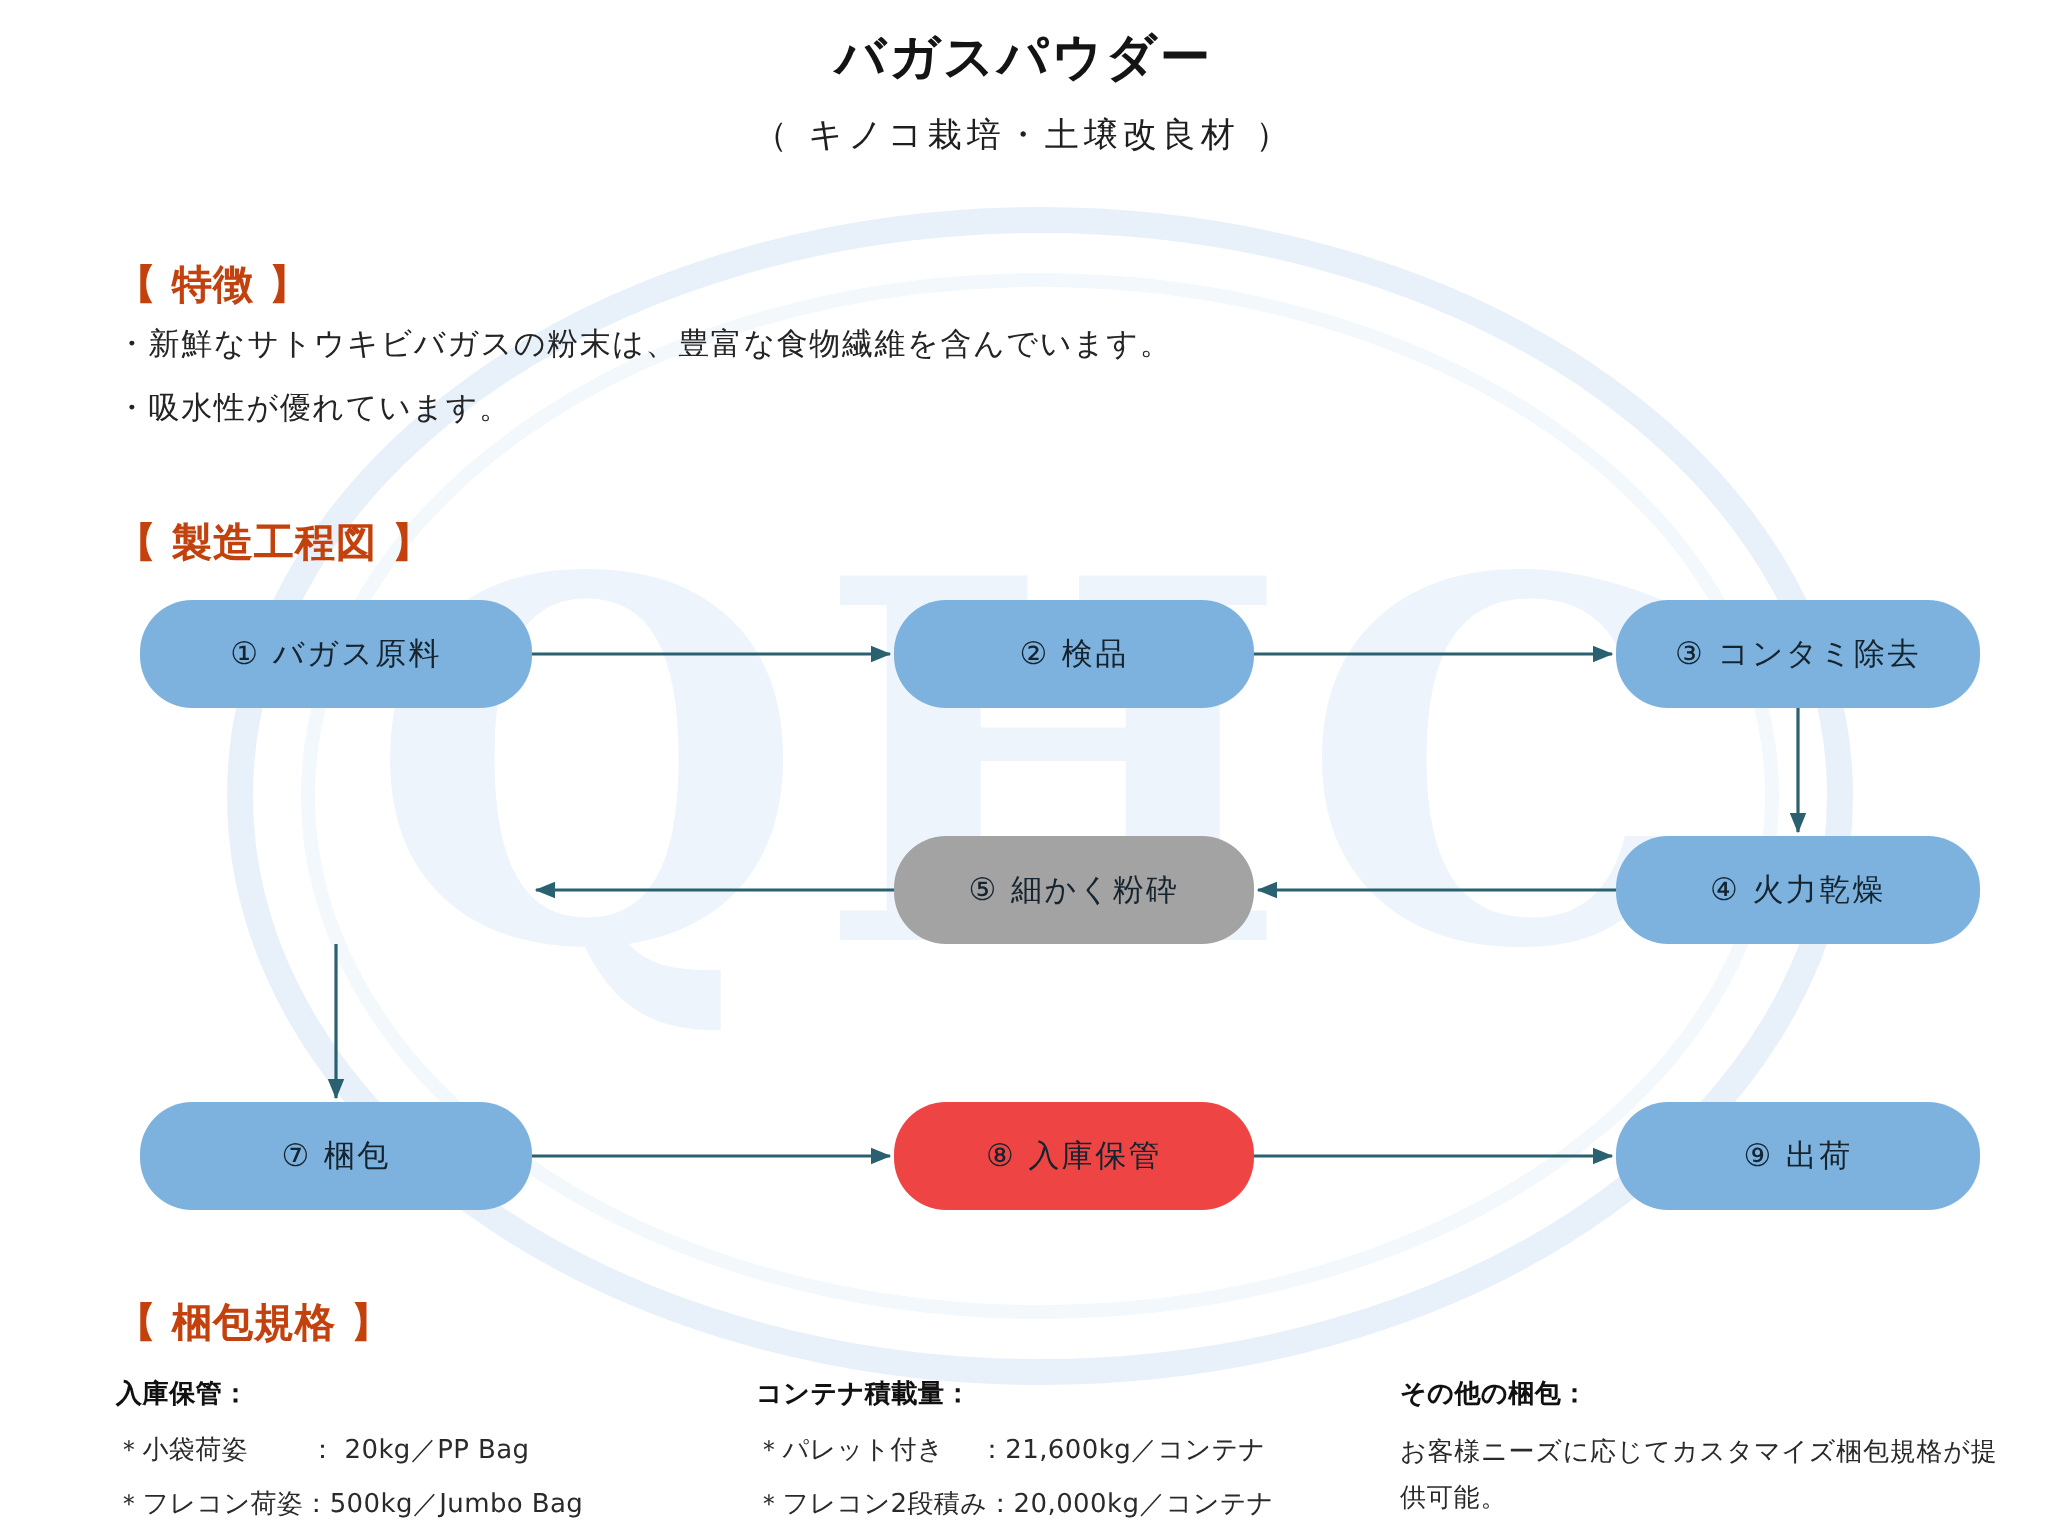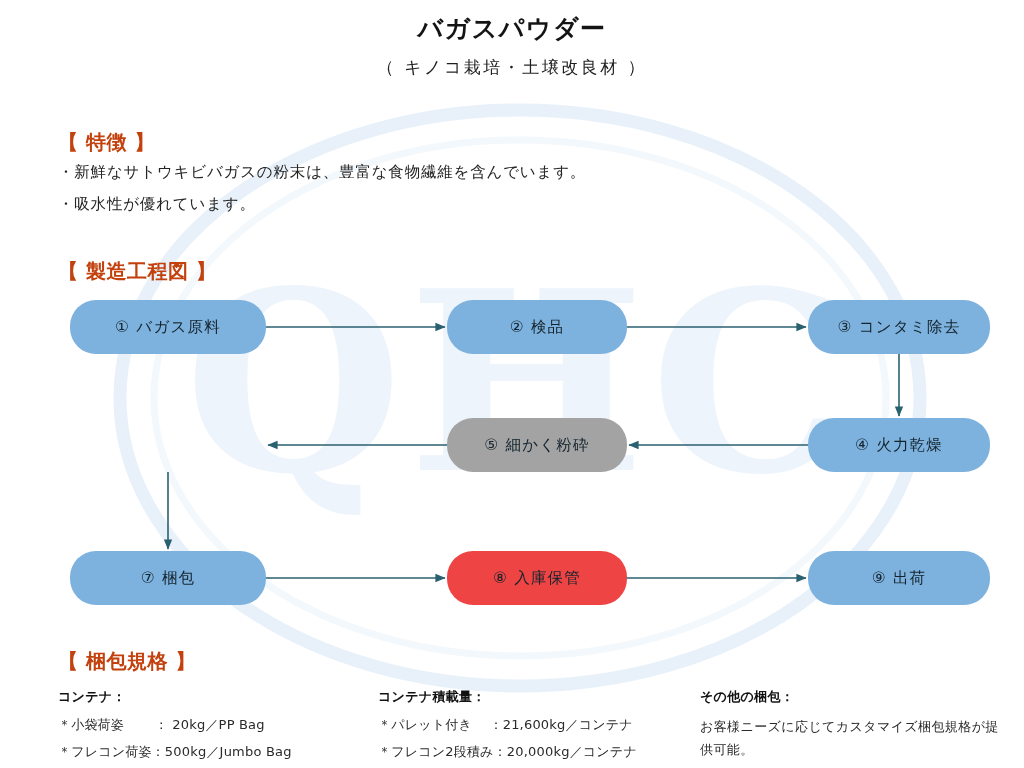--- a/index.html
+++ b/index.html
@@ -195,21 +195,21 @@
         <span>⑧  入庫保管</span>
       </div>
       <div class="node" style="left: 808px; top: 551px; width: 182px; height: 54px; background: rgb(125, 178, 222);">
         <span>⑨   出荷</span>
       </div>
     </div>
 
   <div class="section-head" id="pack-head">【 梱包規格 】</div>
 
   <div class="pack-col" id="pack-col-0">
-    <div class="pack-title">コンテナ：</div>
+    <div class="pack-title">入庫保管：</div>
     <div class="pack-line">＊小袋荷姿　　 ： 20kg／PP Bag</div>
     <div class="pack-line">＊フレコン荷姿：500kg／Jumbo Bag</div>
   </div>
 
   <div class="pack-col" id="pack-col-1">
     <div class="pack-title">コンテナ積載量：</div>
     <div class="pack-line">＊パレット付き　 ：21,600kg／コンテナ</div>
     <div class="pack-line">＊フレコン2段積み：20,000kg／コンテナ</div>
   </div>
 

